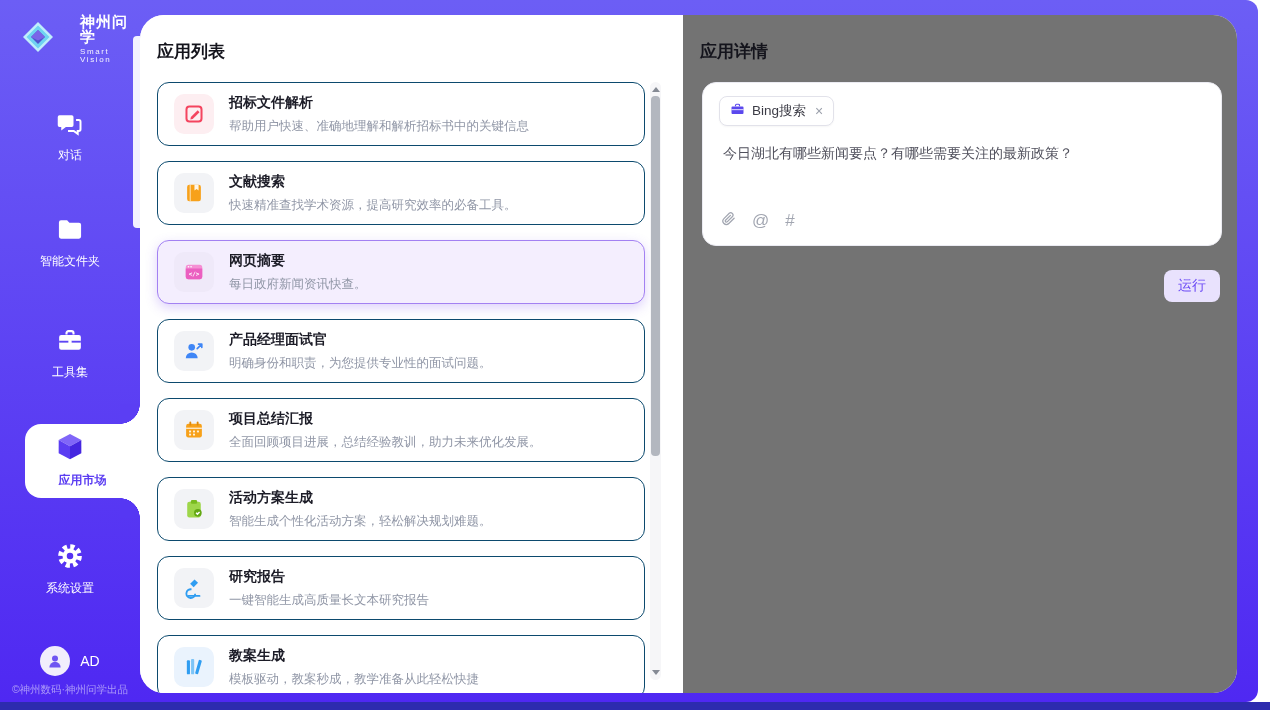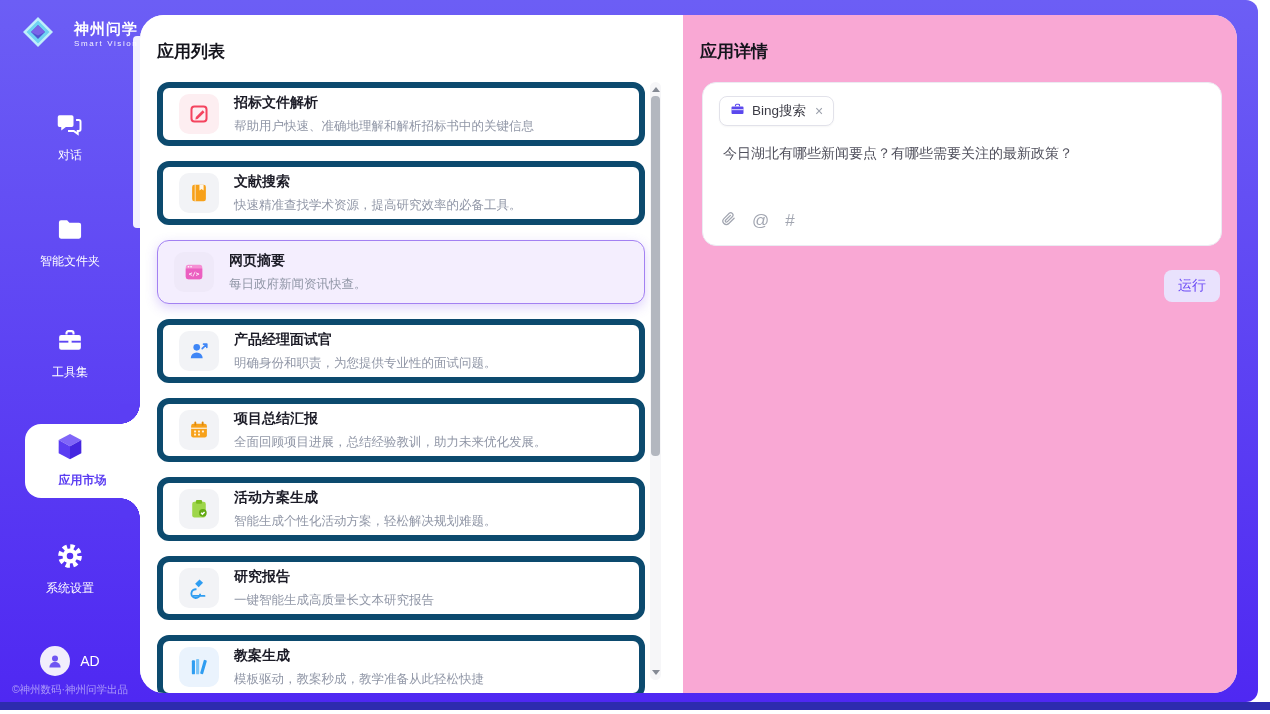--- a/index.html
+++ b/index.html
@@ -7,21 +7,21 @@
   .page { position:relative; width:1270px; height:714px; overflow:hidden; background:#ffffff; }
 
   
   .app-frame { position:absolute; left:0; top:0; width:1258px; height:702px;
     background:linear-gradient(180deg,#6c5ef5 0%, #4f28f2 100%);
     border-radius:0 12px 12px 0; }
   .bottom-bar { position:absolute; left:0; top:702px; width:1270px; height:8px; background:#2d2bae; }
 
   
   .sidebar { position:absolute; left:0; top:0; width:140px; height:702px; }
-  .logo { position:absolute; left:20px; top:14px; display:flex; align-items:center; gap:18px; }
+  .logo { position:absolute; left:20px; top:14px; display:flex; align-items:center; gap:24px; }
   .logo-text { color:#fff; line-height:1; }
   .logo-name { font-size:15px; font-weight:700; letter-spacing:1px; }
   .logo-tag { font-size:8px; letter-spacing:1.6px; margin-top:4px; opacity:.92; }
   .nav-item { position:absolute; left:0; width:140px; display:flex; flex-direction:column; align-items:center; gap:5px; cursor:pointer; }
   .nav-label { color:#ffffff; font-size:12px; }
   .nav-label.underlined { }
   .nav-bubble { position:absolute; left:25px; top:424px; width:115px; height:74px; background:#ffffff; border-radius:16px 0 0 16px; }
   .notch { position:absolute; left:120px; width:20px; height:20px; }
   .notch-top { top:404px; background:radial-gradient(circle 20px at 0 0, #5b3ef3 98%, #ffffff 100%); }
   .notch-bottom { top:498px; background:radial-gradient(circle 20px at 0 100%, #5637f3 98%, #ffffff 100%); }
@@ -30,38 +30,38 @@
   .user-row { position:absolute; left:0; top:646px; width:140px; display:flex; align-items:center; justify-content:center; gap:10px; cursor:pointer; }
   .avatar-circle { width:30px; height:30px; border-radius:50%; background:#f1edfc; display:flex; align-items:center; justify-content:center; }
   .user-initials { color:#ffffff; font-size:14px; }
   .copyright { position:absolute; left:0; top:683px; width:140px; text-align:center; font-size:10.5px; color:rgba(255,255,255,.5); }
 
   
   .content { position:absolute; left:140px; top:15px; width:1097px; height:678px; border-radius:24px; background:#f4f4f8; overflow:hidden; }
   .list-panel { position:absolute; left:0; top:0; width:543px; height:678px; background:#ffffff; }
   .panel-title { position:absolute; left:17px; top:25px; font-size:17px; font-weight:700; color:#14141c;font-family:Liberation Mono, monospace; }
   .cards { position:absolute; left:17px; top:67px; width:488px; display:flex; flex-direction:column; gap:15px; }
-  .app-card { height:64px; background:#ffffff; border:6px solid #0c4a6e; border-radius:12px; display:flex; align-items:center; padding:0 16px; gap:15px; cursor:pointer; }
+  .app-card { height:64px; background:#ffffff; border:1px solid #0c4a6e; border-radius:12px; display:flex; align-items:center; padding:0 16px; gap:15px; cursor:pointer; }
   .app-card.selected { background:#f4eefe; border:1.5px solid #a381f2; box-shadow:0 4px 12px rgba(122,76,240,.25); }
   .app-icon { width:40px; height:40px; border-radius:10px; display:flex; align-items:center; justify-content:center; flex:0 0 auto; }
   .app-icon.bg-pink { background:#fdeef1; } .app-icon.bg-gray { background:#f2f3f6; }
   .app-icon.bg-lav { background:#efe9f9; } .app-icon.bg-blue { background:#eaf3fd; }
   .app-texts { display:flex; flex-direction:column; gap:6px; min-width:0; }
   .app-name { font-size:14px; font-weight:700; color:#1c1c27; }
   .app-desc { font-size:12.5px; color:#9096a6; white-space:nowrap; }
 
   
   .list-scrollbar { position:absolute; left:510px; top:67px; width:11px; height:598px; background:#f6f6f8; border-radius:6px; }
   .scroll-arrow { position:absolute; left:50%; transform:translateX(-50%); width:0; height:0; border-left:4px solid transparent; border-right:4px solid transparent; cursor:pointer; }
   .arrow-up { top:5px; border-bottom:5px solid #858a94; }
   .arrow-down { bottom:5px; border-top:5px solid #858a94; }
   .scroll-thumb { position:absolute; left:1px; top:14px; width:9px; height:360px; background:#b3b7bf; border-radius:4px; cursor:grab; }
 
   
-  .detail-panel { position:absolute; left:543px; top:0; width:554px; height:678px; background:#f9a8d4; }
+  .detail-panel { position:absolute; left:543px; top:0; width:554px; height:678px; background:#737373; }
   .detail-card { position:absolute; left:19px; top:67px; width:520px; height:164px; background:#ffffff; border:1px solid #ebebf2; border-radius:14px; }
   .tool-tag { position:absolute; left:16px; top:13px; height:30px; display:inline-flex; align-items:center; gap:7px; padding:0 10px; background:#fff; border:1px solid #e2e2ea; border-radius:8px; box-shadow:0 1px 2px rgba(0,0,0,.04); cursor:pointer; }
   .tool-tag-label { font-size:13.5px; color:#3c3c46; }
   .tag-close { font-size:14px; color:#9ba0ab; margin-left:2px; cursor:pointer; }
   .prompt-text { position:absolute; left:20px; top:60px; right:20px; font-size:14px; color:#50505c; line-height:1.5; cursor:text; }
   .attach-row { position:absolute; left:18px; bottom:14px; display:flex; align-items:center; gap:16px; color:#a2a6b1; }
   .attach-glyph { font-size:17px; color:#a2a6b1; cursor:pointer; line-height:1; }
   .run-btn { position:absolute; right:17px; top:255px; padding:7px 14px; background:#e9e2fd; color:#6b4af5; font-size:14px; border:none; border-radius:8px; cursor:pointer; }
 </style>
 </head>

